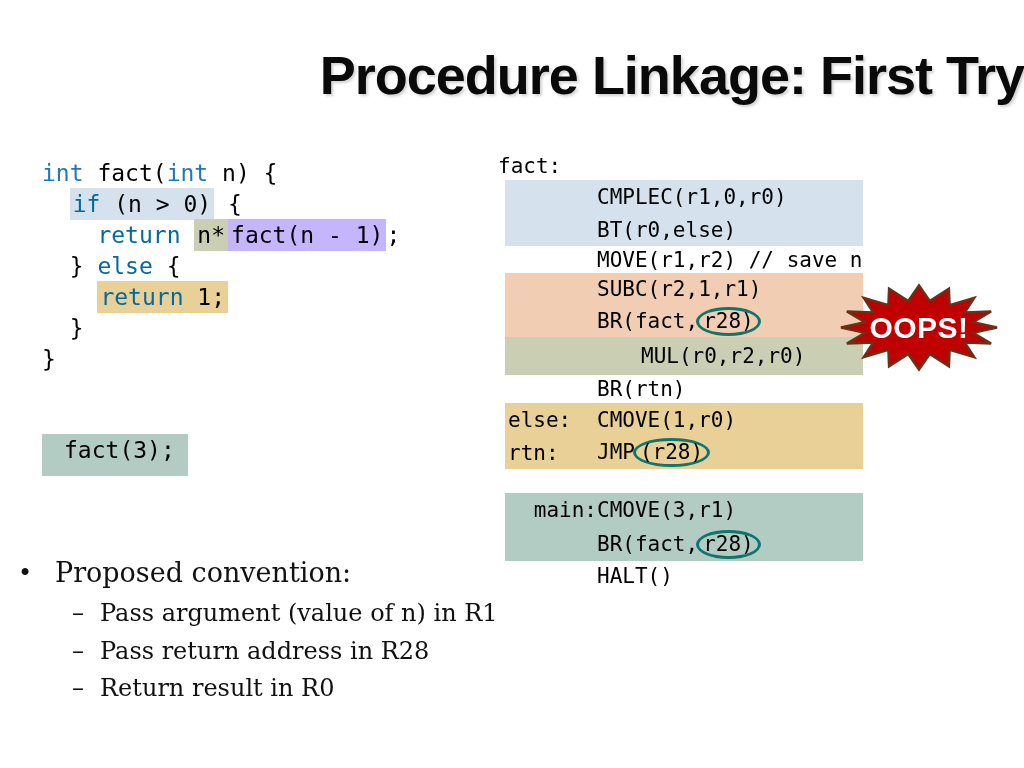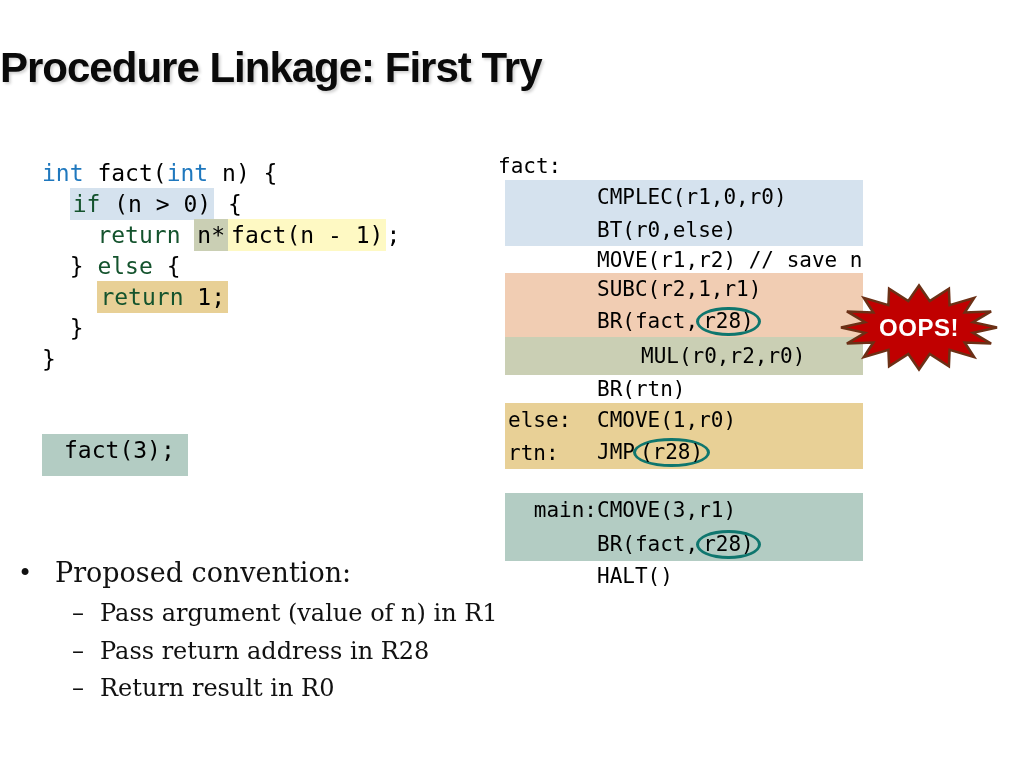--- a/index.html
+++ b/index.html
@@ -1,32 +1,32 @@
 <!DOCTYPE html>
 <html><head>
 <meta charset="utf-8">
 <style>
   html,body{margin:0;padding:0;}
   body{width:1024px;height:768px;background:#ffffff;position:relative;overflow:hidden;
        font-family:"Liberation Sans",sans-serif;color:#000;}
 
   
-  .title{position:absolute;top:44px;left:0;width:1024px;text-align:left;
-         font-size:42px;font-weight:bold;letter-spacing:-1px;color:#0a0a0a;
+  .title{position:absolute;top:44px;left:0;width:1024px;text-align:right;
+         font-size:54px;font-weight:bold;letter-spacing:-1px;color:#0a0a0a;
          text-shadow:2px 2px 3px rgba(0,0,0,0.18);}
 
   
   .ccode{position:absolute;left:42px;top:158px;font-family:"DejaVu Sans Mono",monospace;
          font-size:23px;color:#000;}
   .cline{display:block;white-space:pre;height:31px;line-height:31px;}
   .kw-blue{color:#1f78be;}
-  .kw-red{color:#14532d;}
+  .kw-red{color:#0369a1;}
   .hl{padding:3px 3px;}
   .hl-blue{background:#d5e2ee;}
-  .hl-salmon{background:#fef9c3;}
+  .hl-salmon{background:#c4b5fd;}
   .hl-green{background:#cacfb4;}
   .hl-tan{background:#e8d096;}
 
   
   .call{position:absolute;left:42px;top:434px;width:146px;height:42px;background:#b3ccc3;
         font-family:"DejaVu Sans Mono",monospace;font-size:23px;line-height:33px;
         padding-left:22px;box-sizing:border-box;white-space:pre;}
 
   
   .asm{position:absolute;left:505px;top:152px;width:358px;
@@ -45,21 +45,21 @@
   .h32{height:32px;} .h33{height:33px;} .h34{height:34px;} .h38{height:38px;padding-left:44px;}
   .circ{display:inline-block;border:3px solid #0f766e;border-radius:50%;
         padding:0 4px;margin:0 -5px 0 -2px;line-height:23px;}
   .circ:empty{display:none;}
 
   
   .oops{position:absolute;left:834px;top:280px;width:170px;height:95px;z-index:5;}
   .oops svg{position:absolute;left:0;top:0;}
   .oops-text{position:absolute;left:0;top:0;width:170px;height:95px;display:flex;
              align-items:center;justify-content:center;color:#ffffff;font-weight:bold;
-             font-size:24px;letter-spacing:0.5px;}
+             font-size:30px;letter-spacing:0.5px;}
 
   
   .bullets{position:absolute;left:0;top:556px;font-family:"DejaVu Serif",serif;color:#111;}
   .btitle-row{position:absolute;left:0;top:0;height:34px;line-height:34px;font-size:27px;}
   .bmark{position:absolute;left:18px;font-size:24px;}
   .btext{position:absolute;left:55px;white-space:nowrap;}
   .bitem{position:absolute;font-size:24px;height:30px;line-height:30px;}
   .bdash{position:absolute;left:72px;}
   .bitext{position:absolute;left:100px;white-space:nowrap;}
   .bi0{top:42px;} .bi1{top:80px;} .bi2{top:117px;}

